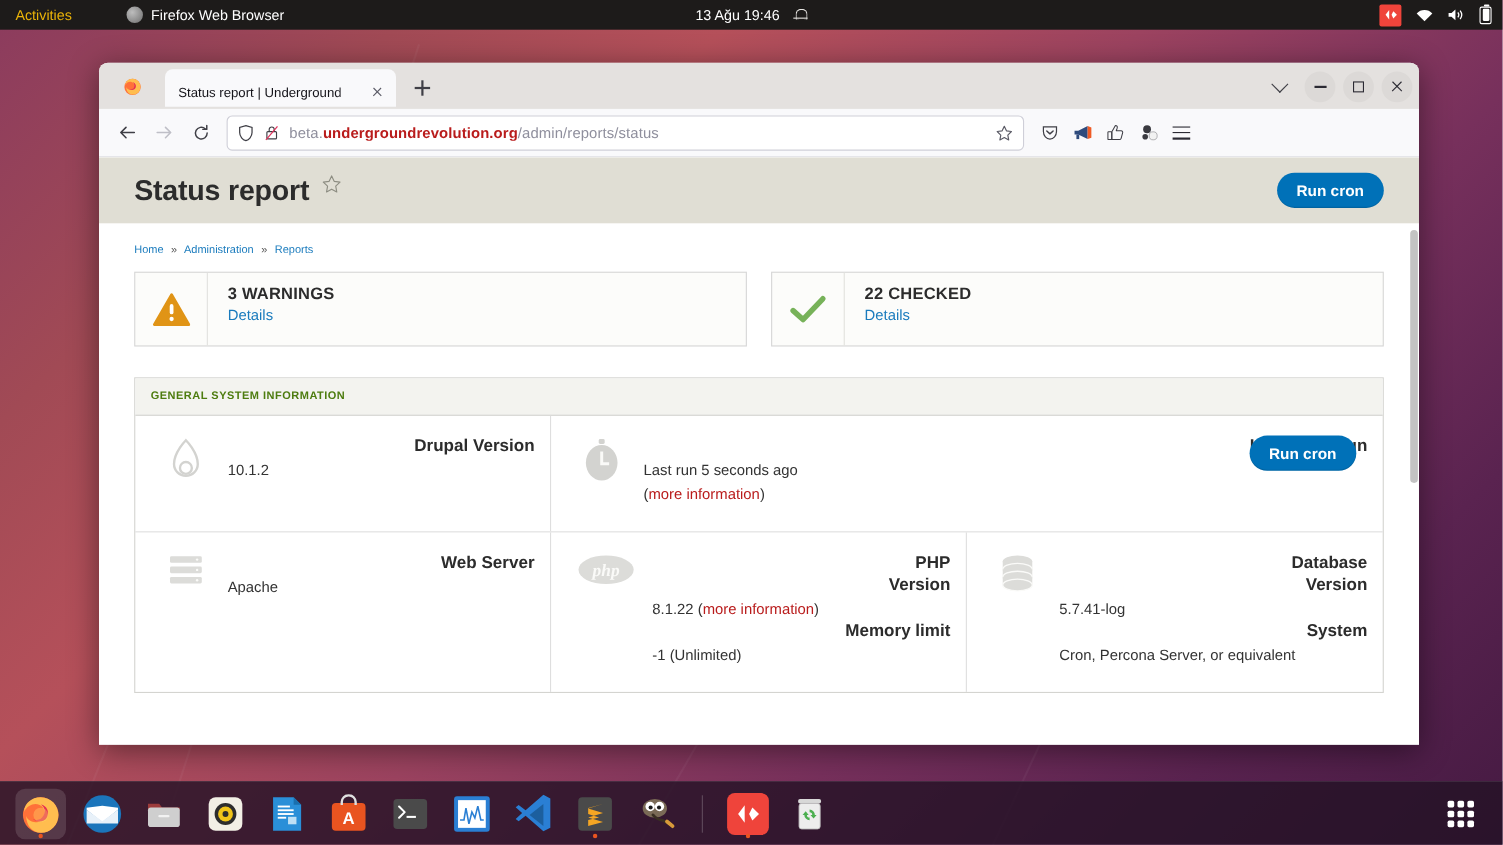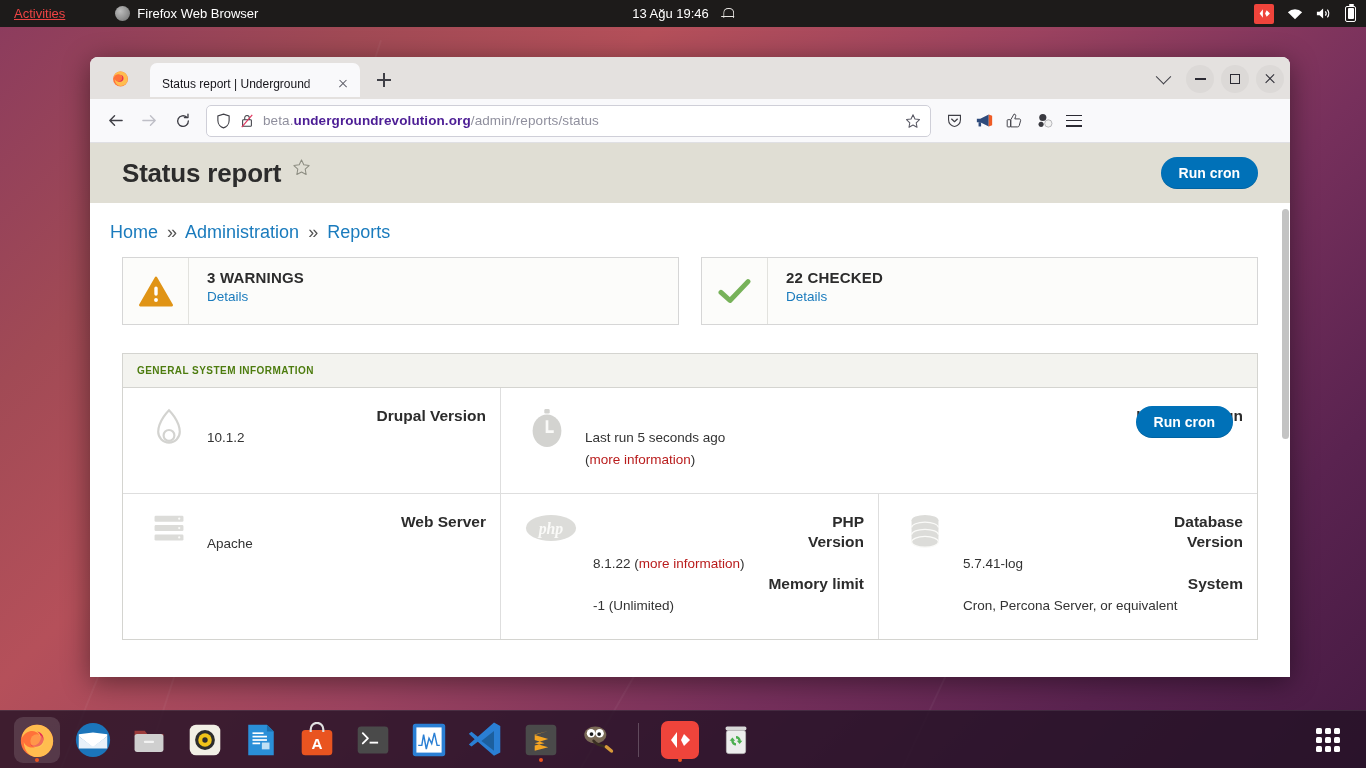--- a/index.html
+++ b/index.html
@@ -22,21 +22,21 @@
 
   
   .topbar {
     position: absolute; top: 0; left: 0; width: 1366px; height: 27px;
     background: #1d1b1a; color: #ffffff;
     display: flex; align-items: center;
     font-size: 12.5px;
     z-index: 50;
   }
   .topbar-left { display: flex; align-items: center; }
-  .activities { padding: 0 10px 0 14px; font-size: 13px; color:#ef4444;text-decoration:underline; }
+  .activities { padding: 0 10px 0 14px; font-size: 13px; color:#eab308; }
   .app-entry { display: flex; align-items: center; gap: 7px; margin-left: 40px; }
   .ff-mini {
     width: 15px; height: 15px; border-radius: 50%;
     background: radial-gradient(circle at 35% 35%, #bdbdbd, #8d8d8d 60%, #6d6d6d);
     position: relative;
   }
   .app-entry-label { font-size: 13px; }
   .clock {
     position: absolute; left: 50%; transform: translateX(-50%);
     display: flex; align-items: center; gap: 12px; font-size: 13px;
@@ -130,21 +130,21 @@
   .reload { width: 16px; height: 16px; }
   .urlbar {
     flex: 1; height: 32px; margin: 0 8px 0 6px;
     background: #ffffff; border: 1px solid #cfcfd8; border-radius: 5px;
     display: flex; align-items: center; padding: 0 9px; gap: 9px;
     max-width: 725px;
   }
   .shield-ico { width: 15px; height: 16px; flex: 0 0 15px; }
   .lock-ico { width: 14px; height: 16px; flex: 0 0 14px; position: relative; }
   .url-text { flex: 1; font-size: 13.5px; color: #8f8f9d; letter-spacing: .1px; white-space: nowrap; overflow: hidden; }
-  .url-text b { color: #4c1d95; font-weight: 700; }
+  .url-text b { color: #b91c1c; font-weight: 700; }
   .star-ico { width: 16px; height: 16px; flex: 0 0 16px; }
   .tool-ico { width: 30px; height: 30px; display:flex; align-items:center; justify-content:center; }
   .hamburger { width: 16px; height: 12px; display:flex; flex-direction:column; justify-content:space-between; }
   .hamburger i { display:block; height: 1.6px; background:#2b2a33; }
 
   
   .viewport {
     position: relative; height: 534px; background: #ffffff; overflow: hidden;
   }
   .page-head {
@@ -155,21 +155,21 @@
   .page-title-wrap { display: flex; gap: 11px; }
   .page-title { font-size: 26px; font-weight: 700; color: #2c2c2c; letter-spacing: -0.2px; }
   .star-outline { width: 19px; height: 19px; }
   .btn-primary {
     background: #0071b8; color: #fff; font-size: 14px; font-weight: 700;
     padding: 8px 18px; border-radius: 16px; border: none;
     cursor: pointer; font-family: "Liberation Sans", sans-serif;
     box-shadow: inset 0 -1px 0 rgba(0,0,0,.12);
   }
   .breadcrumb {
-    padding: 19px 32px 14px 20px; font-size: 18px; color: #5f5f5f;
+    padding: 19px 32px 14px 32px; font-size: 10px; color: #5f5f5f;
   }
   .breadcrumb a { color: #1a7bbd; text-decoration: none; }
   .breadcrumb .sep { color: #555; margin: 0 4px; }
 
   .summary-row {
     display: flex; gap: 22px; padding: 0 32px;
   }
   .summary-card {
     flex: 1; height: 68px; display: flex; align-items: stretch;
     border: 1px solid #d6d6d6; background: #fcfcfa;

